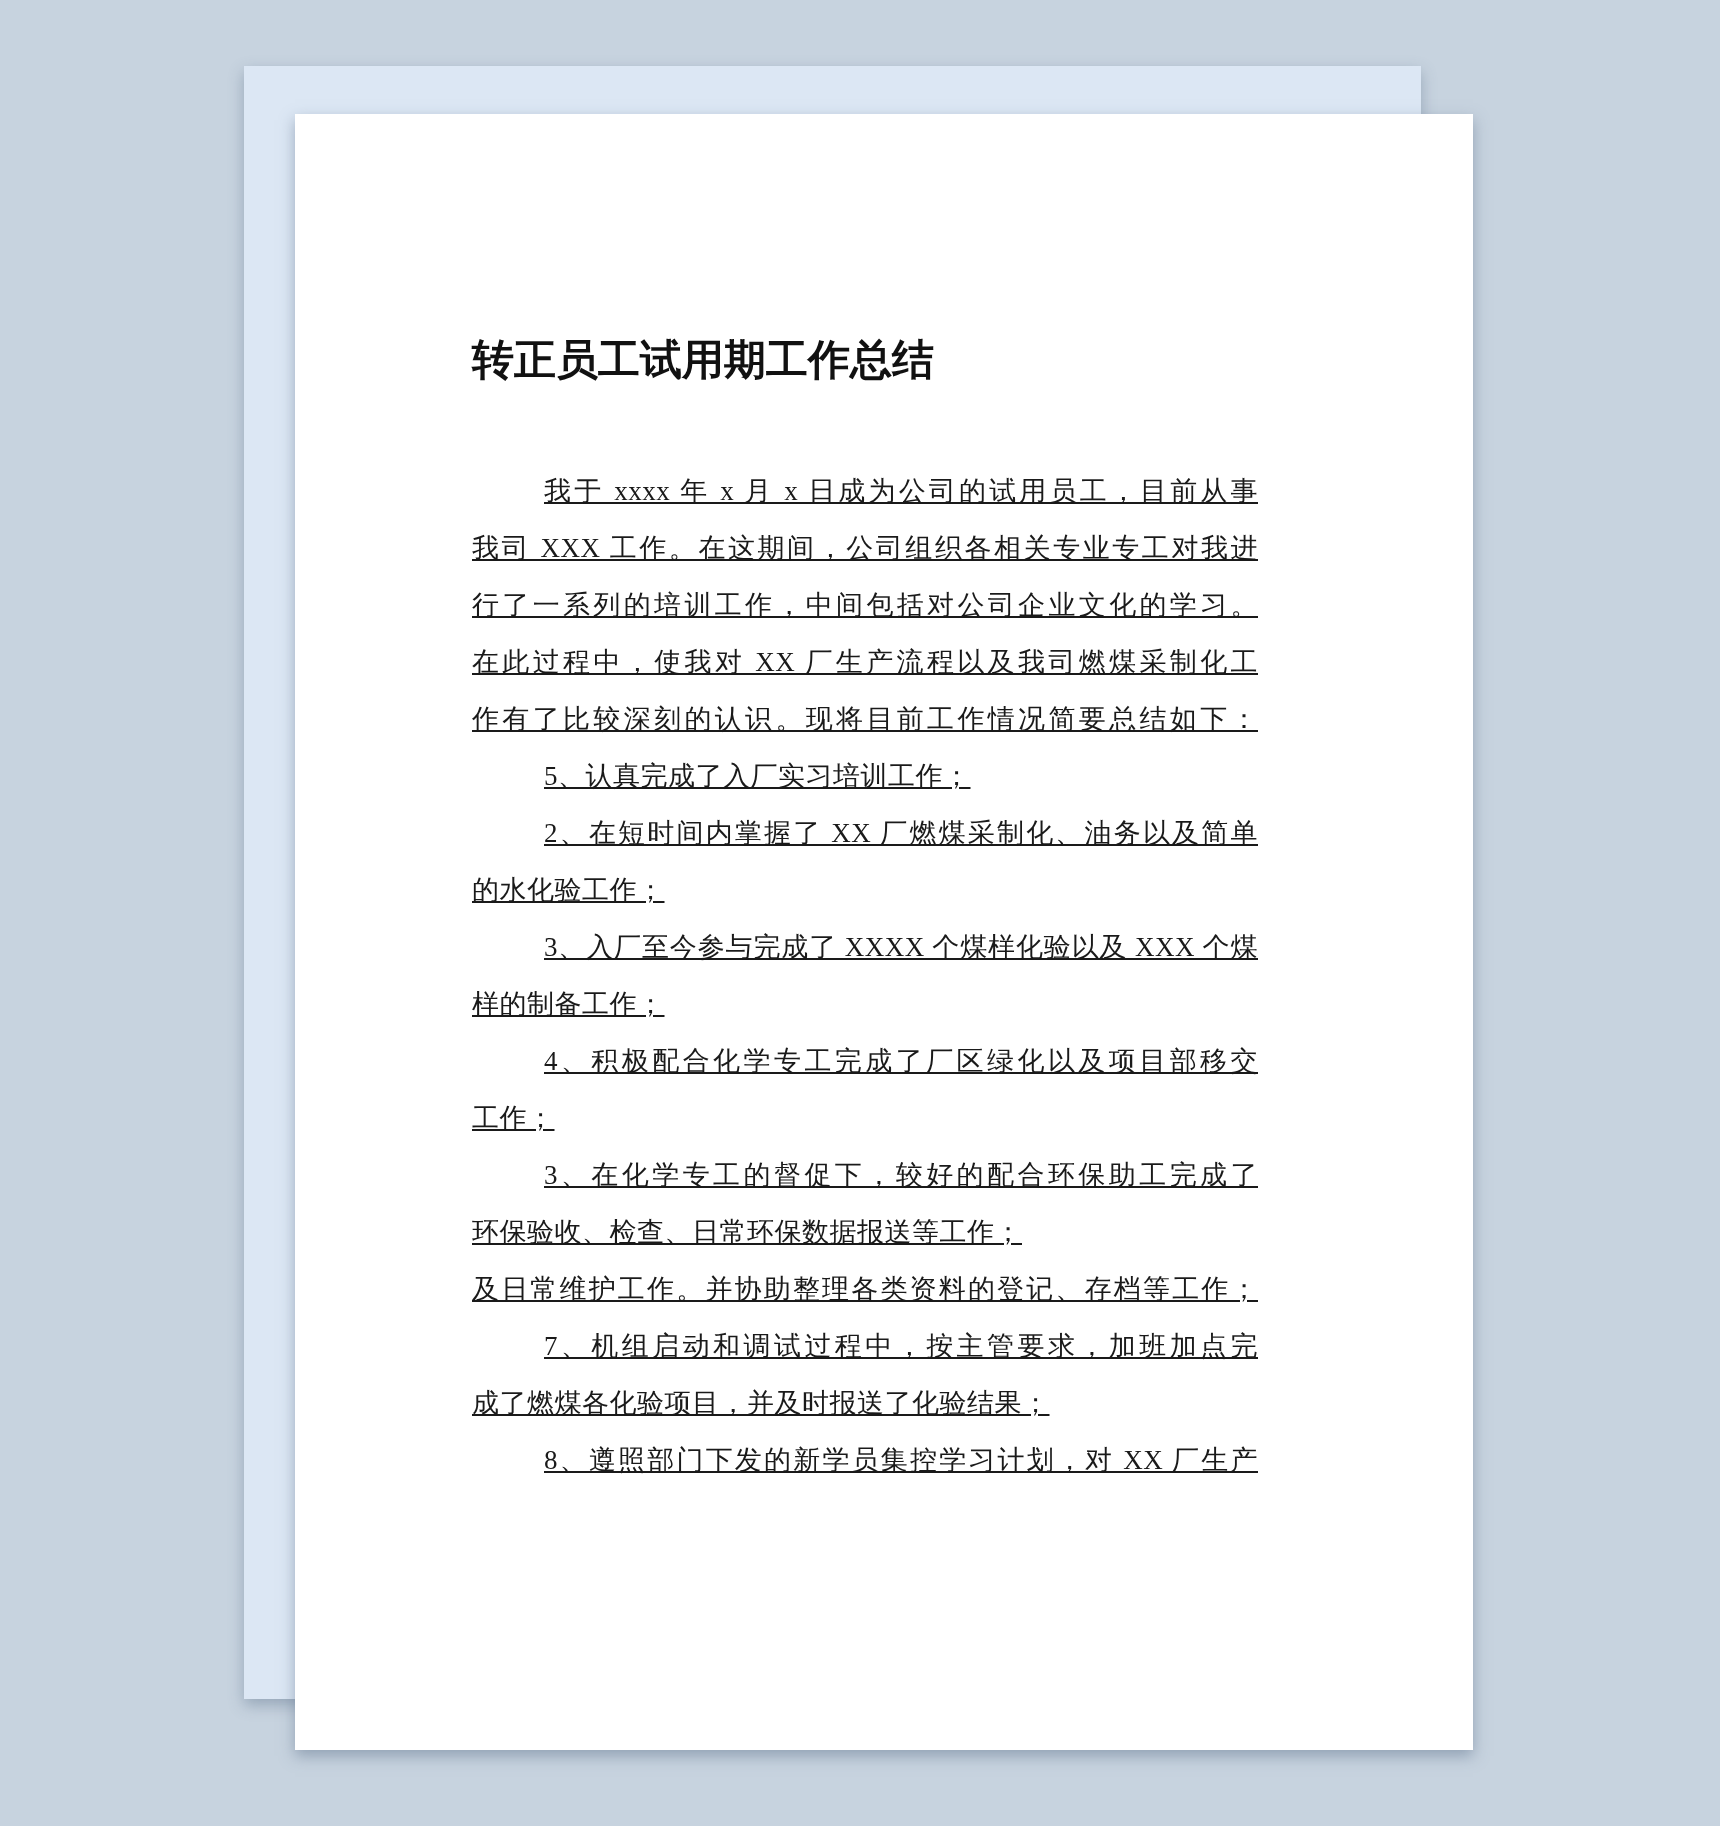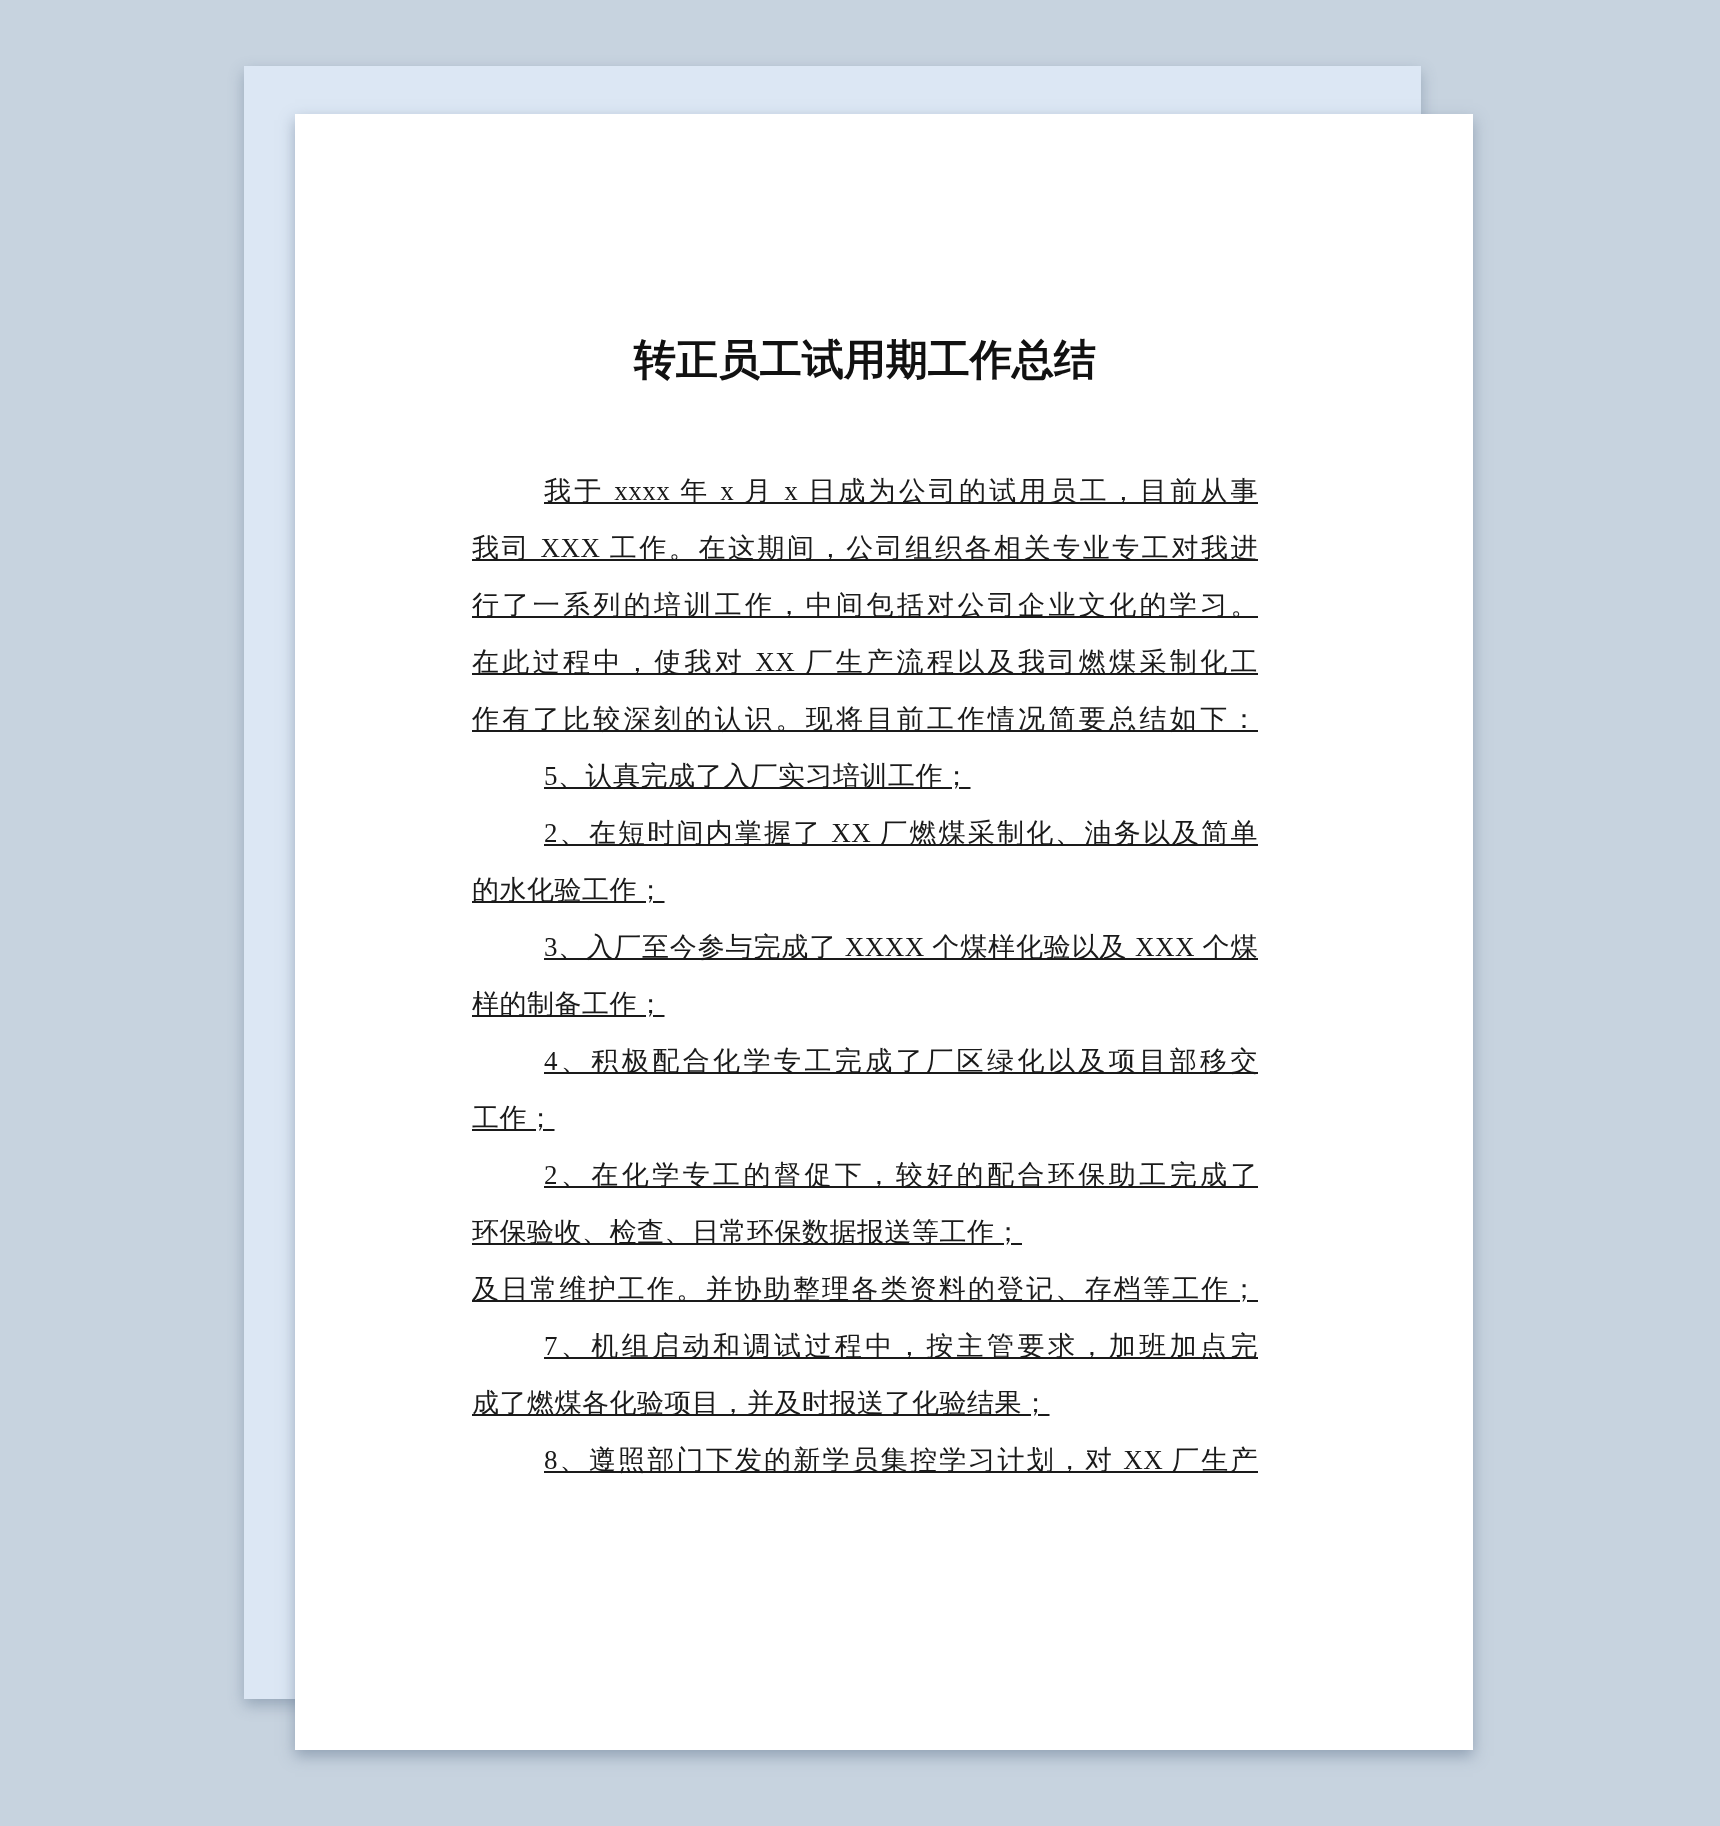--- a/index.html
+++ b/index.html
@@ -35,21 +35,20 @@
     box-sizing: border-box;
     padding: 0 0 0 177px;
   }
   .doc-title {
     margin-top: 222px;
     width: 786px;
     line-height: 48px;
     font-size: 42px;
     font-weight: 700;
     letter-spacing: 0px;
-    text-align: center;
     color: #111111;
     font-family: "Liberation Sans", "DejaVu Sans", sans-serif;
   }
   .doc-body {
     margin-top: 79px;
     width: 786px;
     color: #1a1a1a;
   }
   .text-line {
     width: 786px;
@@ -84,21 +83,21 @@
         <div class="text-line fill">行了一系列的培训工作，中间包括对公司企业文化的学习。</div>
         <div class="text-line fill">在此过程中，使我对 XX 厂生产流程以及我司燃煤采制化工</div>
         <div class="text-line fill">作有了比较深刻的认识。现将目前工作情况简要总结如下：</div>
         <div class="text-line indent">5、认真完成了入厂实习培训工作；</div>
         <div class="text-line indent fill">2、在短时间内掌握了 XX 厂燃煤采制化、油务以及简单</div>
         <div class="text-line">的水化验工作；</div>
         <div class="text-line indent fill">3、入厂至今参与完成了 XXXX 个煤样化验以及 XXX 个煤</div>
         <div class="text-line">样的制备工作；</div>
         <div class="text-line indent fill">4、积极配合化学专工完成了厂区绿化以及项目部移交</div>
         <div class="text-line">工作；</div>
-        <div class="text-line indent fill">2、在化学专工的督促下，较好的配合环保助工完成了</div>
+        <div class="text-line indent fill">3、在化学专工的督促下，较好的配合环保助工完成了</div>
         <div class="text-line">环保验收、检查、日常环保数据报送等工作；</div>
         <div class="text-line fill">及日常维护工作。并协助整理各类资料的登记、存档等工作；</div>
         <div class="text-line indent fill">7、机组启动和调试过程中，按主管要求，加班加点完</div>
         <div class="text-line">成了燃煤各化验项目，并及时报送了化验结果；</div>
         <div class="text-line indent fill">8、遵照部门下发的新学员集控学习计划，对 XX 厂生产</div>
       </div>
   </div>
 </div>
 
 </body></html>

